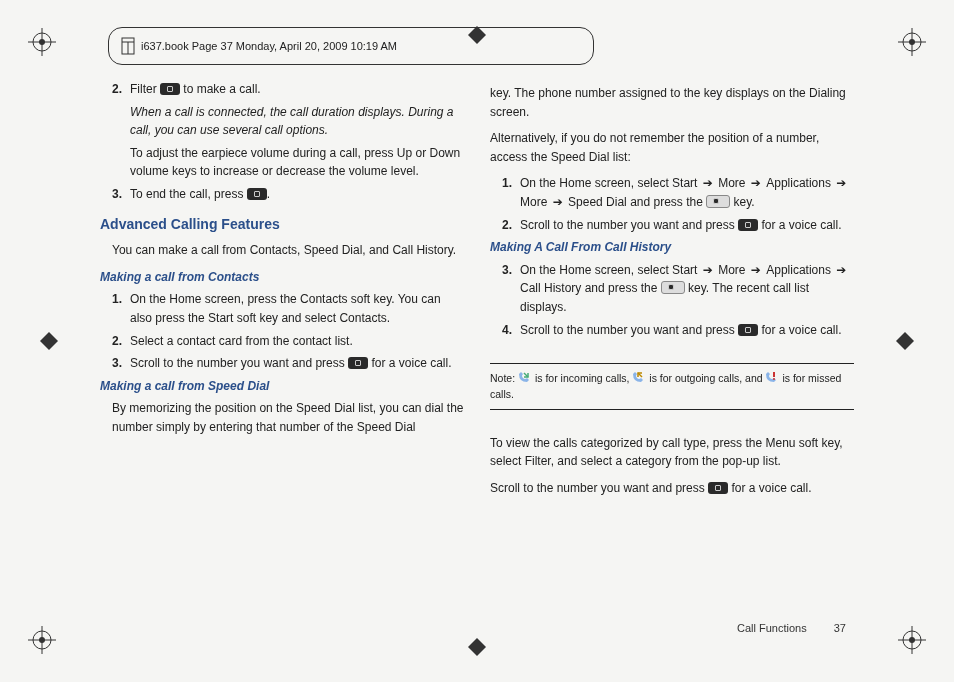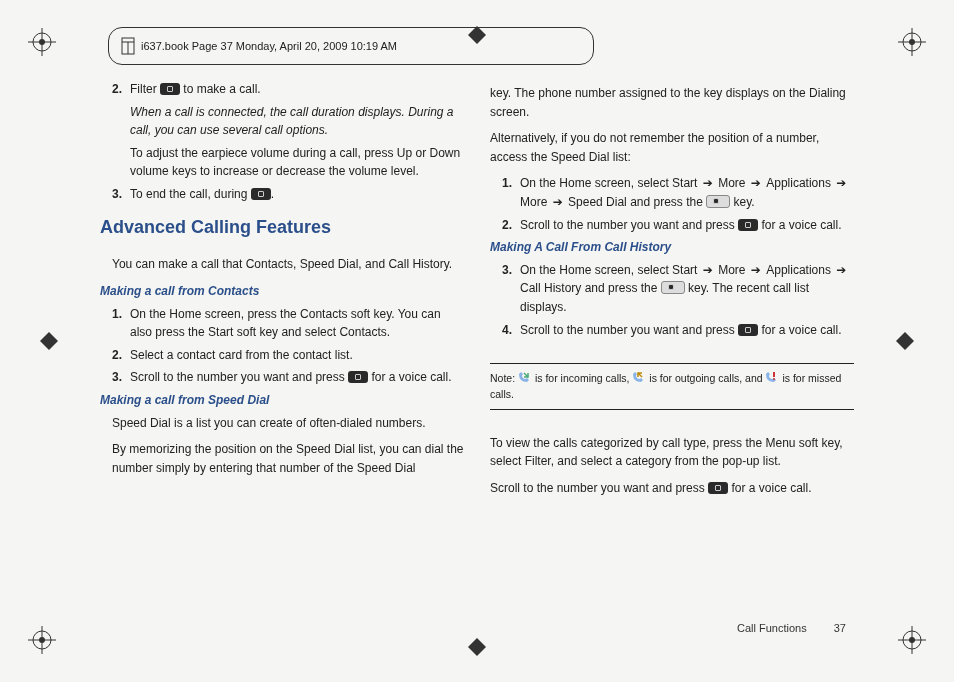--- a/index.html
+++ b/index.html
@@ -74,23 +74,23 @@
     font-weight: bold;
     text-align: right;
     padding-right: 8px;
   }
   .step-body {
     flex: 1;
   }
   .sec-head {
     color: #2b4f8a;
     font-weight: bold;
-    font-size: 18px;
+    font-size: 14px;
     margin-top: 10px;
-    margin-bottom: 14px;
+    margin-bottom: 6px;
   }
   .sub-head {
     color: #2b4f8a;
     font-weight: bold;
     font-style: italic;
     font-size: 12px;
     margin-top: 0;
     margin-bottom: 4px;
   }
   .para {
@@ -230,47 +230,46 @@
         <span>Filter </span><span class="key-icon"></span><span> to make a call.</span>
         <div style="margin-top:4px;font-style:italic;">When a call is connected, the call duration displays. During a call, you can use several call options.</div>
         <div style="margin-top:4px;">
           <span>To adjust the earpiece volume during a call, press </span><span class="bold">Up</span><span> or </span><span class="bold">Down</span><span> volume keys to increase or decrease the volume level.</span>
         </div>
       </div>
     </div>
     <div class="step">
       <div class="step-num">3.</div>
       <div class="step-body">
-        <span>To end the call, during </span><span class="key-icon"></span><span>.</span>
+        <span>To end the call, press </span><span class="key-icon"></span><span>.</span>
       </div>
     </div>
 
     <div class="sec-head">Advanced Calling Features</div>
-    <div class="para">You can make a call that Contacts, Speed Dial, and Call History.</div>
+    <div class="para">You can make a call from Contacts, Speed Dial, and Call History.</div>
 
     <div class="sub-head">Making a call from Contacts</div>
     <div class="step">
       <div class="step-num">1.</div>
       <div class="step-body">
         <span>On the </span><span class="bold">Home screen</span><span>, press the </span><span class="bold">Contacts</span><span> soft key. You can also press the </span><span class="bold">Start</span><span> soft key and select </span><span class="bold">Contacts</span><span>.</span>
       </div>
     </div>
     <div class="step">
       <div class="step-num">2.</div>
       <div class="step-body">Select a contact card from the contact list.</div>
     </div>
     <div class="step">
       <div class="step-num">3.</div>
       <div class="step-body">
         <span>Scroll to the number you want and press </span><span class="key-icon"></span><span> for a voice call.</span>
       </div>
     </div>
 
     <div class="sub-head">Making a call from Speed Dial</div>
-    <div class="para">Speed Dial is a list you can create of often-dialed numbers.</div>
     <div class="para">By memorizing the position on the Speed Dial list, you can dial the number simply by entering that number of the Speed Dial</div>
   </div>
 
   <div class="col">
     <div class="para2">key. The phone number assigned to the key displays on the Dialing screen.</div>
     <div class="para2">Alternatively, if you do not remember the position of a number, access the Speed Dial list:</div>
 
     <div class="step">
       <div class="step-num">1.</div>
       <div class="step-body">

